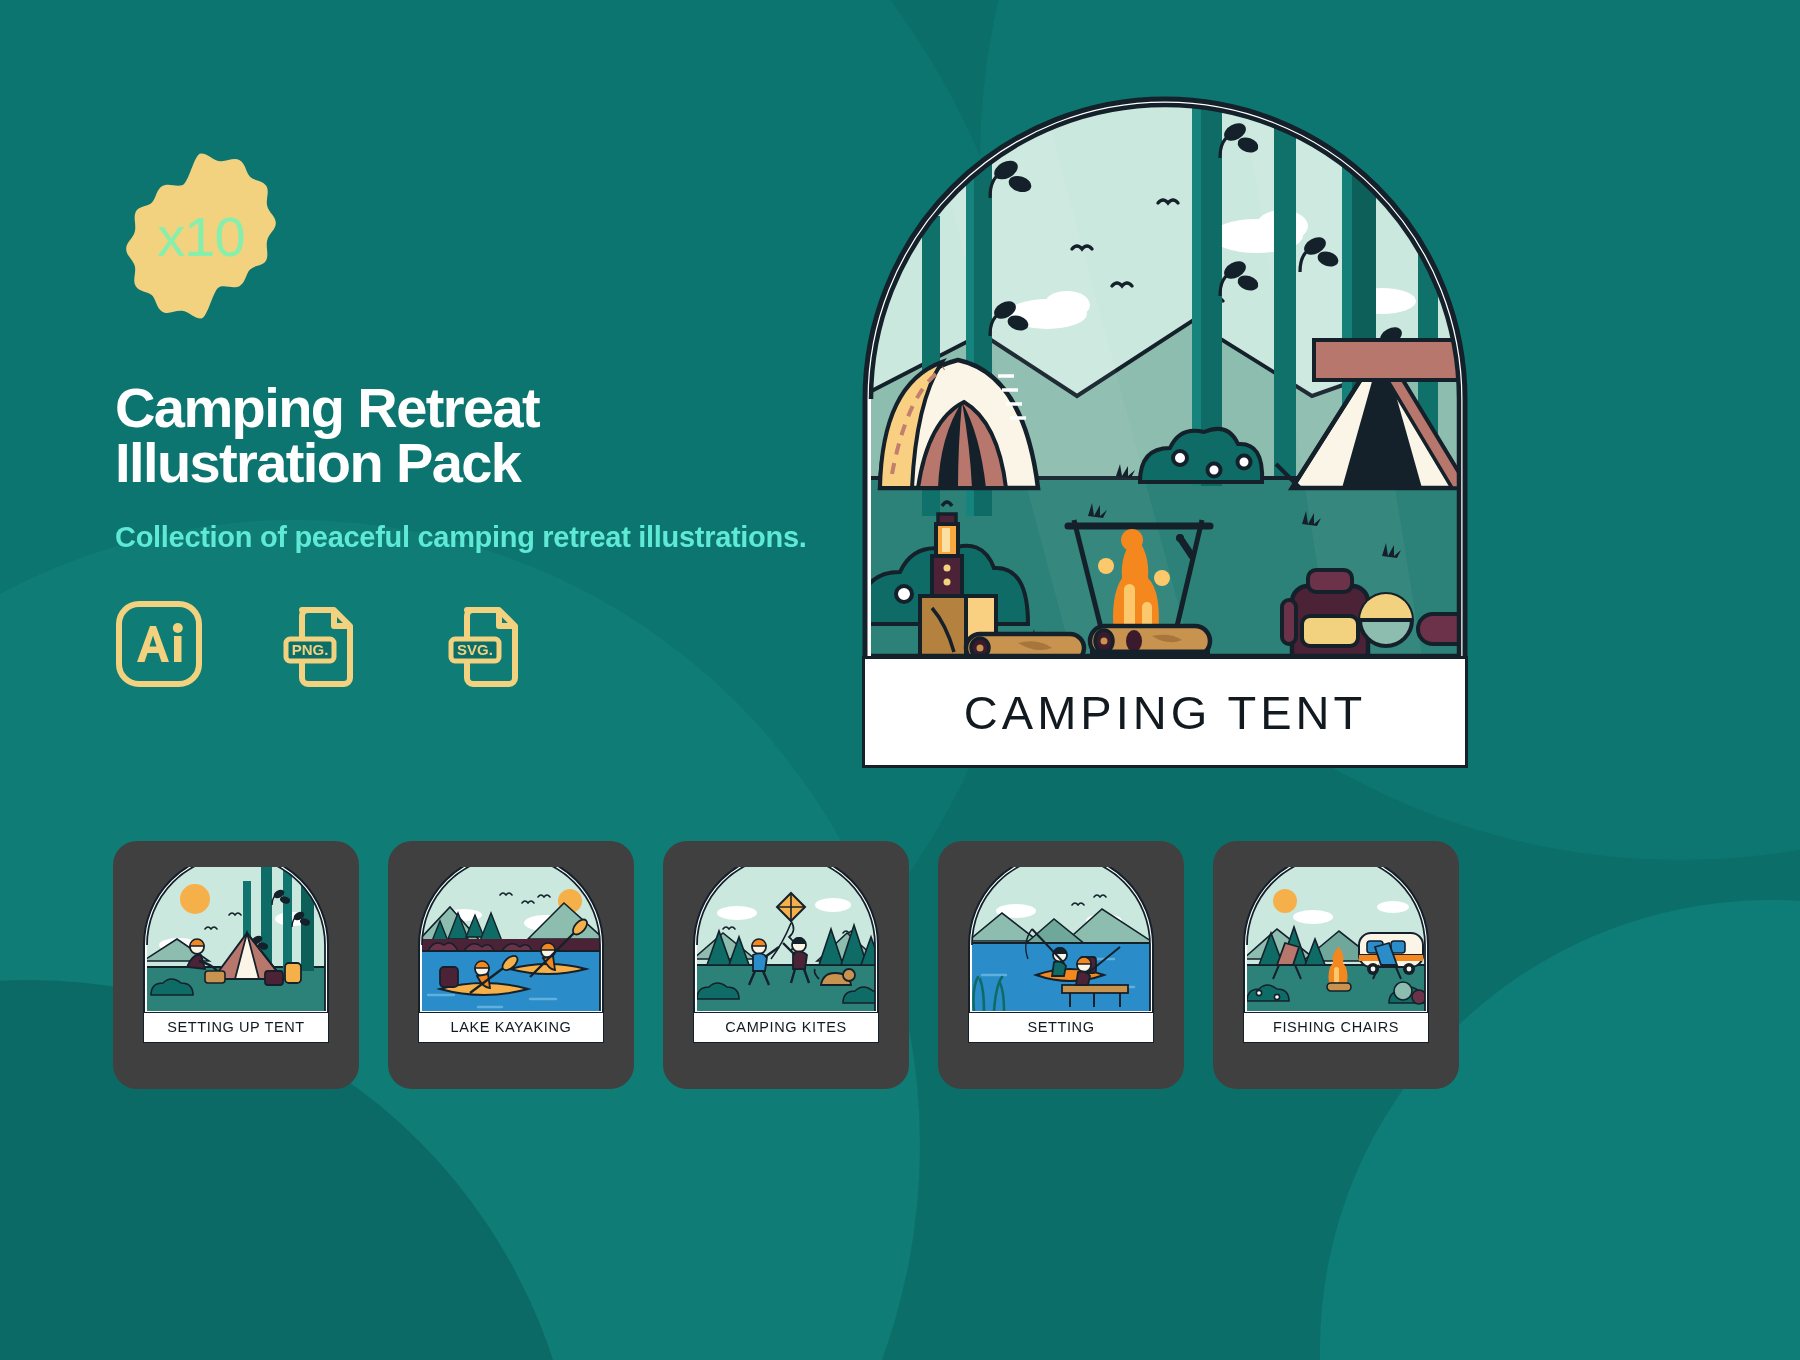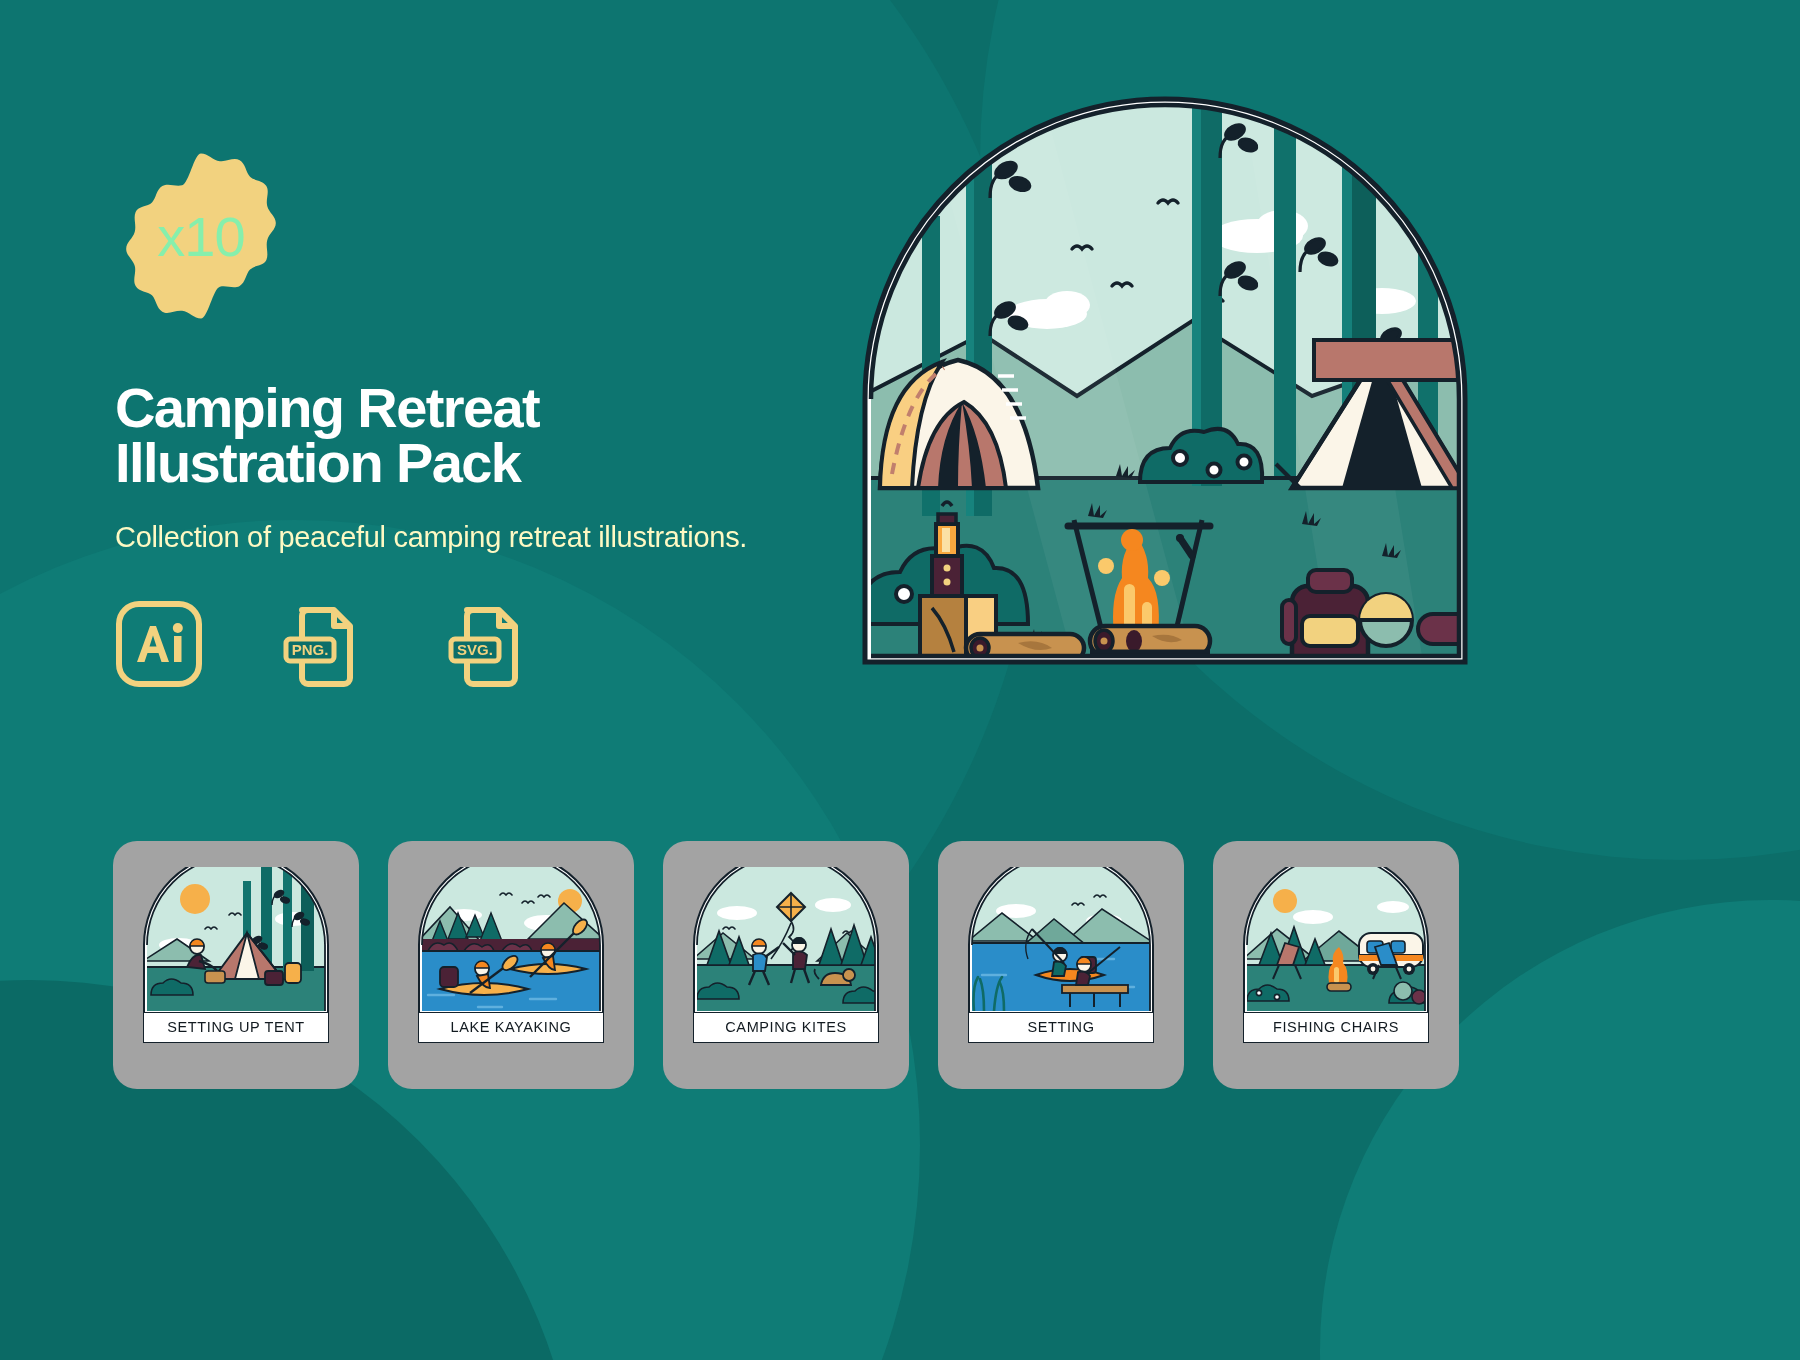--- a/index.html
+++ b/index.html
@@ -54,21 +54,21 @@
   }
   .headline {
     margin-top:58px;
     color:#ffffff;
     font-size:56px; line-height:0.99; font-weight:bold;
     letter-spacing:-1.6px;
   }
   .headline .l2 { display:block; }
   .subtitle {
     margin-top:30px;
-    color:#fef9c3; font-size:29px; font-weight:400; letter-spacing:-0.3px;
+    color:#5eead4; font-size:29px; font-weight:700; letter-spacing:-0.3px;
   }
   .formats { margin-top:46px; display:flex; gap:77px; align-items:center; }
   .fmt { width:88px; height:88px; position:relative; }
   .fmt svg { width:100%; height:100%; display:block; overflow:visible; }
 
   
   .hero {
     position:absolute; left:862px; top:96px;
     width:606px; height:672px; z-index:5;
   }
@@ -81,21 +81,21 @@
   .hero-label span {
     font-size:47px; letter-spacing:4px; color:#121a20; font-weight:400;
   }
 
   
   .thumbs {
     position:absolute; left:113px; top:841px;
     width:1575px; display:flex; gap:29px; z-index:5;
   }
   .thumb-card {
-    width:246px; height:248px; background:#a3a3a3;
+    width:246px; height:248px; background:#404040;
     border-radius:24px;
     display:flex; align-items:flex-end; justify-content:center;
     padding-bottom:0;
     overflow:hidden; position:relative;text-decoration:underline;
   }
   .thumb-inner {
     position:absolute; left:50%; transform:translateX(-50%);
     top:26px; width:186px;
   }
   .thumb-art { width:186px; height:146px; display:block; }
@@ -367,20 +367,23 @@
       </g>
 
       <g transform="translate(556,518)">
         <rect x="0" y="0" width="54" height="30" rx="15" fill="#6b3249" stroke="#14212b" stroke-width="4"></rect>
       </g>
     </g>
 
     <path d="M9 303 A294 294 0 0 1 597 303 L597 560 L9 560" fill="none" stroke="#14212b" stroke-width="4.5"></path>
   </svg>
 
+  <div class="hero-label">
+    <span>CAMPING TENT</span>
+  </div>
 </div>
 
 <div class="thumbs">
 
   <div class="thumb-card">
     <div class="thumb-inner">
       <svg class="thumb-art" viewBox="0 0 186 146">
         <defs>
             <clipPath id="c1">
               <path d="M4 78 A89 89 0 0 1 182 78 L182 144 L4 144 Z"></path>

